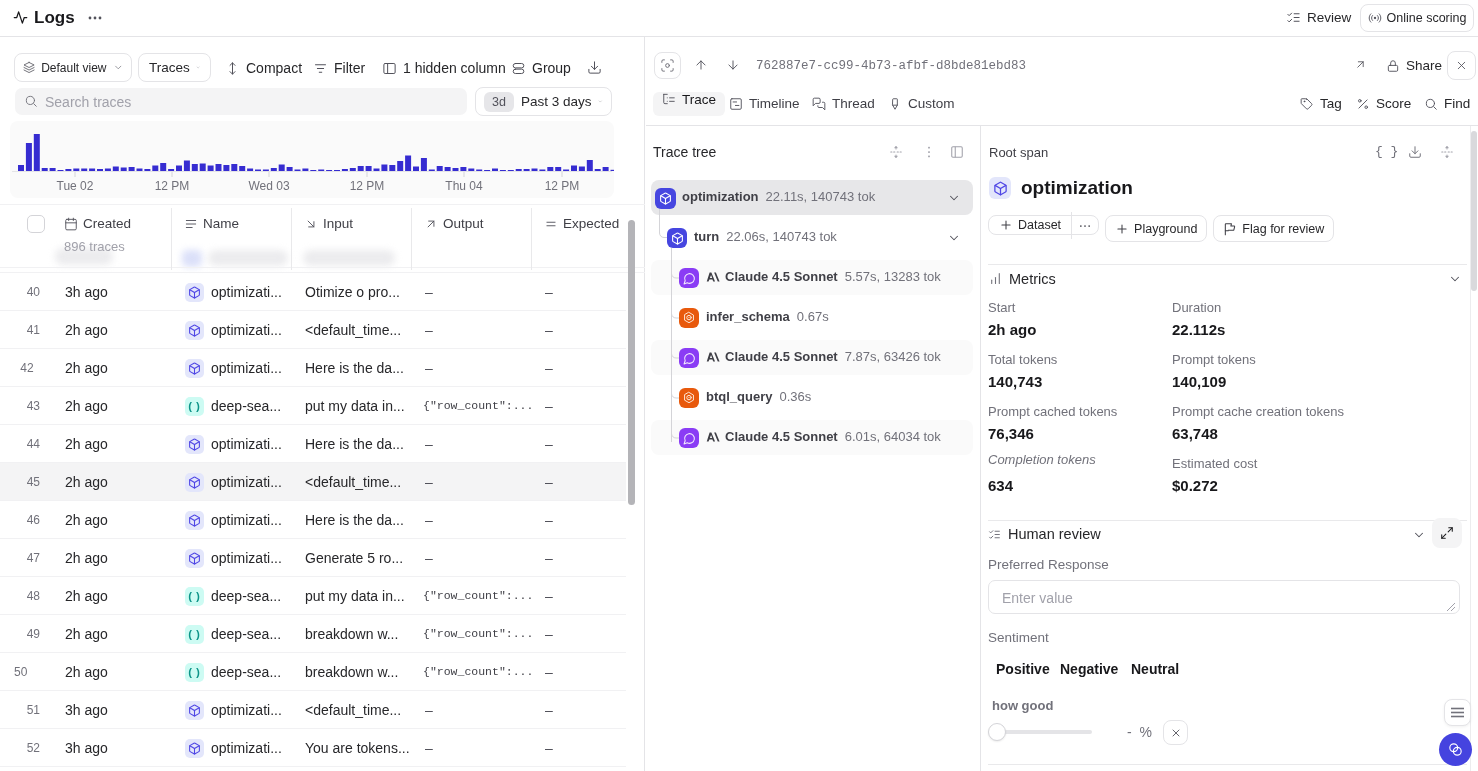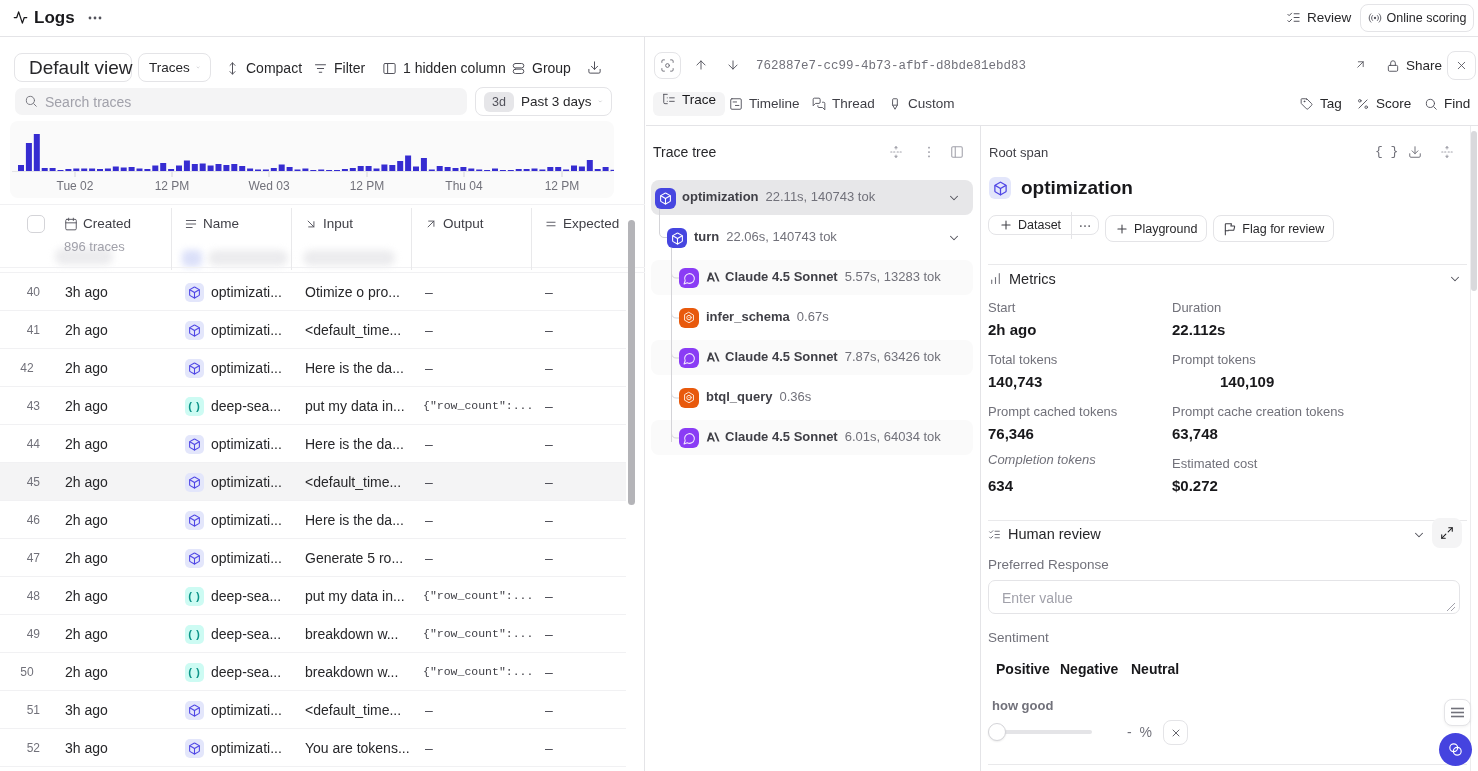--- a/index.html
+++ b/index.html
@@ -41,21 +41,21 @@
 <div class="abs btn" style="left:1360px;top:4px;width:114px;height:28px;padding:0;justify-content:center;gap:5px;font-size:12.5px;">
 <svg class="ic" width="14" height="14" viewBox="0 0 24 24">
       <path d="M4.9 19.1C1 15.2 1 8.8 4.9 4.9"></path>
       <path d="M7.8 16.2c-2.3-2.3-2.3-6.1 0-8.5"></path>
       <circle cx="12" cy="12" r="2" fill="#52525b" stroke="none"></circle>
       <path d="M16.2 7.8c2.3 2.3 2.3 6.1 0 8.5"></path>
       <path d="M19.1 4.9C23 8.8 23 15.2 19.1 19.1"></path>
     </svg>
 Online scoring</div>
 <div class="abs" style="left:0;top:37px;width:645px;height:734px;background:#fff;border-right:1px solid #e4e4e7;"></div>
-<div class="abs btn" style="left:14px;top:53px;width:118px;height:29px;padding:0 8px;justify-content:space-between;font-size:19px;">
+<div class="abs btn" style="left:14px;top:53px;width:118px;height:29px;padding:0 8px;justify-content:space-between;font-size:12px;">
 <svg class="ic" width="15" height="15" viewBox="0 0 24 24">
       <path d="M12 2L2 7l10 5 10-5-10-5z"></path>
       <path d="M2 12l10 5 10-5"></path>
       <path d="M2 17l10 5 10-5"></path>
     </svg>
 Default view
 <svg class="icg" width="13" height="13" viewBox="0 0 24 24">
       <path d="M6 9l6 6 6-6"></path>
     </svg>
 </div>
@@ -374,21 +374,21 @@
 <div class="abs" style="left:14px;top:627px;width:26px;font-size:12px;color:#71717a;text-align:right;">49</div>
 <div class="abs" style="left:65px;top:626px;font-size:14px;color:#27272a;">2h ago</div>
 <div class="abs" style="left:185px;top:625px;width:19px;height:19px;background:#cdfbf3;border-radius:5px;display:flex;align-items:center;justify-content:center;">
     <span style="font-family:'Liberation Mono',monospace;font-size:11px;font-weight:700;color:#0d9488;letter-spacing:1px;">()</span>
   </div>
 <div class="abs" style="left:211px;top:626px;font-size:14px;color:#27272a;">deep-sea...</div>
 <div class="abs" style="left:305px;top:626px;font-size:14px;color:#27272a;">breakdown w...</div>
 <div class="abs mono" style="left:423px;top:627px;font-size:11.5px;color:#3f3f46;white-space:nowrap;">{"row_count":...</div>
 <div class="abs" style="left:545px;top:626px;font-size:14px;color:#52525b;">–</div>
 <div class="abs" style="left:0;top:653px;width:626px;height:38px;border-bottom:1px solid #f1f1f3;"></div>
-<div class="abs" style="left:14px;top:665px;width:26px;font-size:12px;color:#71717a;text-align:center;">50</div>
+<div class="abs" style="left:14px;top:665px;width:26px;font-size:12px;color:#71717a;text-align:left;">50</div>
 <div class="abs" style="left:65px;top:664px;font-size:14px;color:#27272a;">2h ago</div>
 <div class="abs" style="left:185px;top:663px;width:19px;height:19px;background:#cdfbf3;border-radius:5px;display:flex;align-items:center;justify-content:center;">
     <span style="font-family:'Liberation Mono',monospace;font-size:11px;font-weight:700;color:#0d9488;letter-spacing:1px;">()</span>
   </div>
 <div class="abs" style="left:211px;top:664px;font-size:14px;color:#27272a;">deep-sea...</div>
 <div class="abs" style="left:305px;top:664px;font-size:14px;color:#27272a;">breakdown w...</div>
 <div class="abs mono" style="left:423px;top:665px;font-size:11.5px;color:#3f3f46;white-space:nowrap;">{"row_count":...</div>
 <div class="abs" style="left:545px;top:664px;font-size:14px;color:#52525b;">–</div>
 <div class="abs" style="left:0;top:691px;width:626px;height:38px;border-bottom:1px solid #f1f1f3;"></div>
 <div class="abs" style="left:14px;top:703px;width:26px;font-size:12px;color:#71717a;text-align:right;">51</div>
@@ -697,21 +697,21 @@
 <svg class="abs" style="left:1448px;top:272px" width="14" height="14" viewBox="0 0 24 24">
     <path d="M6 9l6 6 6-6" stroke="#52525b" fill="none" stroke-width="1.8" stroke-linecap="round" stroke-linejoin="round"></path>
   </svg>
 <div class="abs lbl" style="left:988px;top:300px;">Start</div>
 <div class="abs" style="left:988px;top:321px;font-size:15px;font-weight:600;color:#18181b;">2h ago</div>
 <div class="abs lbl" style="left:1172px;top:300px;">Duration</div>
 <div class="abs" style="left:1172px;top:321px;font-size:15px;font-weight:600;color:#18181b;">22.112s</div>
 <div class="abs lbl" style="left:988px;top:352px;">Total tokens</div>
 <div class="abs" style="left:988px;top:373px;font-size:15px;font-weight:600;color:#18181b;">140,743</div>
 <div class="abs lbl" style="left:1172px;top:352px;">Prompt tokens</div>
-<div class="abs" style="left:1172px;top:373px;font-size:15px;font-weight:600;color:#18181b;margin-left:48px;">140,109</div>
+<div class="abs" style="left:1172px;top:373px;font-size:15px;font-weight:600;color:#18181b;">140,109</div>
 <div class="abs lbl" style="left:988px;top:404px;">Prompt cached tokens</div>
 <div class="abs" style="left:988px;top:425px;font-size:15px;font-weight:600;color:#18181b;">76,346</div>
 <div class="abs lbl" style="left:1172px;top:404px;">Prompt cache creation tokens</div>
 <div class="abs" style="left:1172px;top:425px;font-size:15px;font-weight:600;color:#18181b;">63,748</div>
 <div class="abs lbl" style="left:988px;top:452px;font-style:italic;">Completion tokens</div>
 <div class="abs" style="left:988px;top:477px;font-size:15px;font-weight:600;color:#18181b;">634</div>
 <div class="abs lbl" style="left:1172px;top:456px;">Estimated cost</div>
 <div class="abs" style="left:1172px;top:477px;font-size:15px;font-weight:600;color:#18181b;">$0.272</div>
 <div class="abs" style="left:988px;top:520px;width:479px;height:1px;background:#e9e9eb;"></div>
 <svg class="abs" style="left:988px;top:528px" width="13" height="13" viewBox="0 0 24 24">

